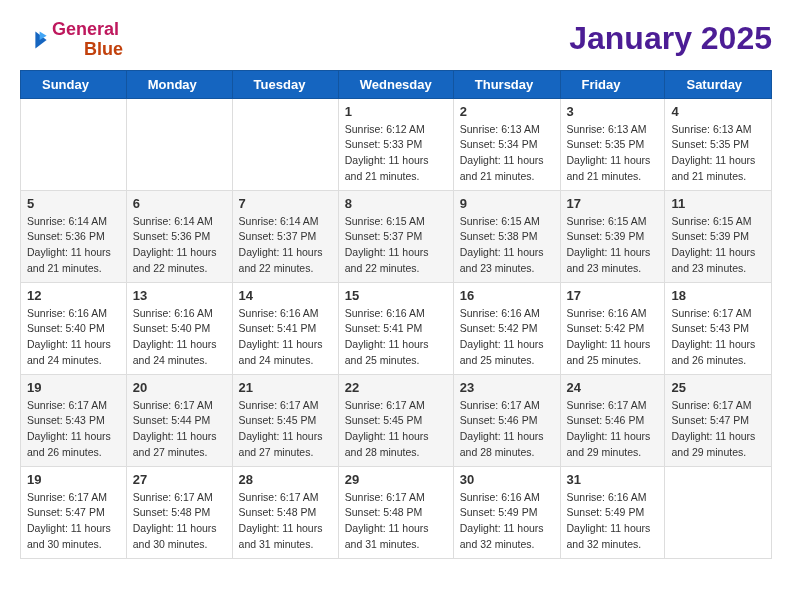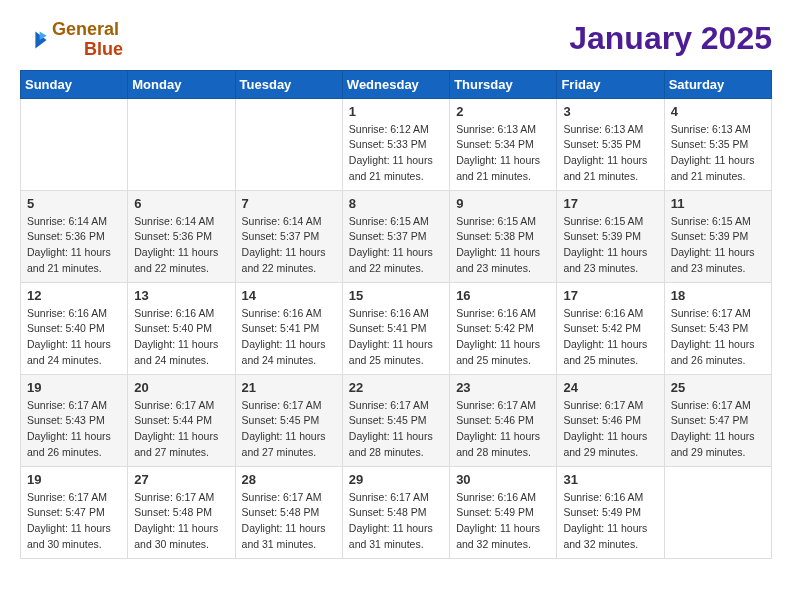--- a/index.html
+++ b/index.html
@@ -19,21 +19,21 @@
     .logo {
       display: flex;
       align-items: center;
       gap: 4px;
     }
     .logo-text {
       font-size: 18px;
       font-weight: bold;
       line-height: 1.1;
     }
-    .logo-text .general { color: #a16207; }
+    .logo-text .general { color: #be185d; }
     .logo-text .blue { color: #c2410c; margin-left: 32px; }
     .logo-icon {
       width: 28px;
       height: 28px;
     }
     .title-block {
       text-align: right;
     }
     .month-title {
       font-size: 32px;
@@ -47,21 +47,21 @@
     .calendar {
       width: 100%;
       border-collapse: collapse;
       border: 1px solid #ccc;
     }
     .calendar th {
       background: #1565c0;
       color: #fff;
       font-size: 13px;
       font-weight: bold;
-      padding: 6px 4px;
+      padding: 6px 21px;
       text-align: left;
       border: 1px solid #1255a0;
     }
     .calendar td {
       vertical-align: top;
       border: 1px solid #ddd;
       padding: 5px 6px;
       width: calc(100% / 7);
       min-height: 80px;
       font-size: 11px;

